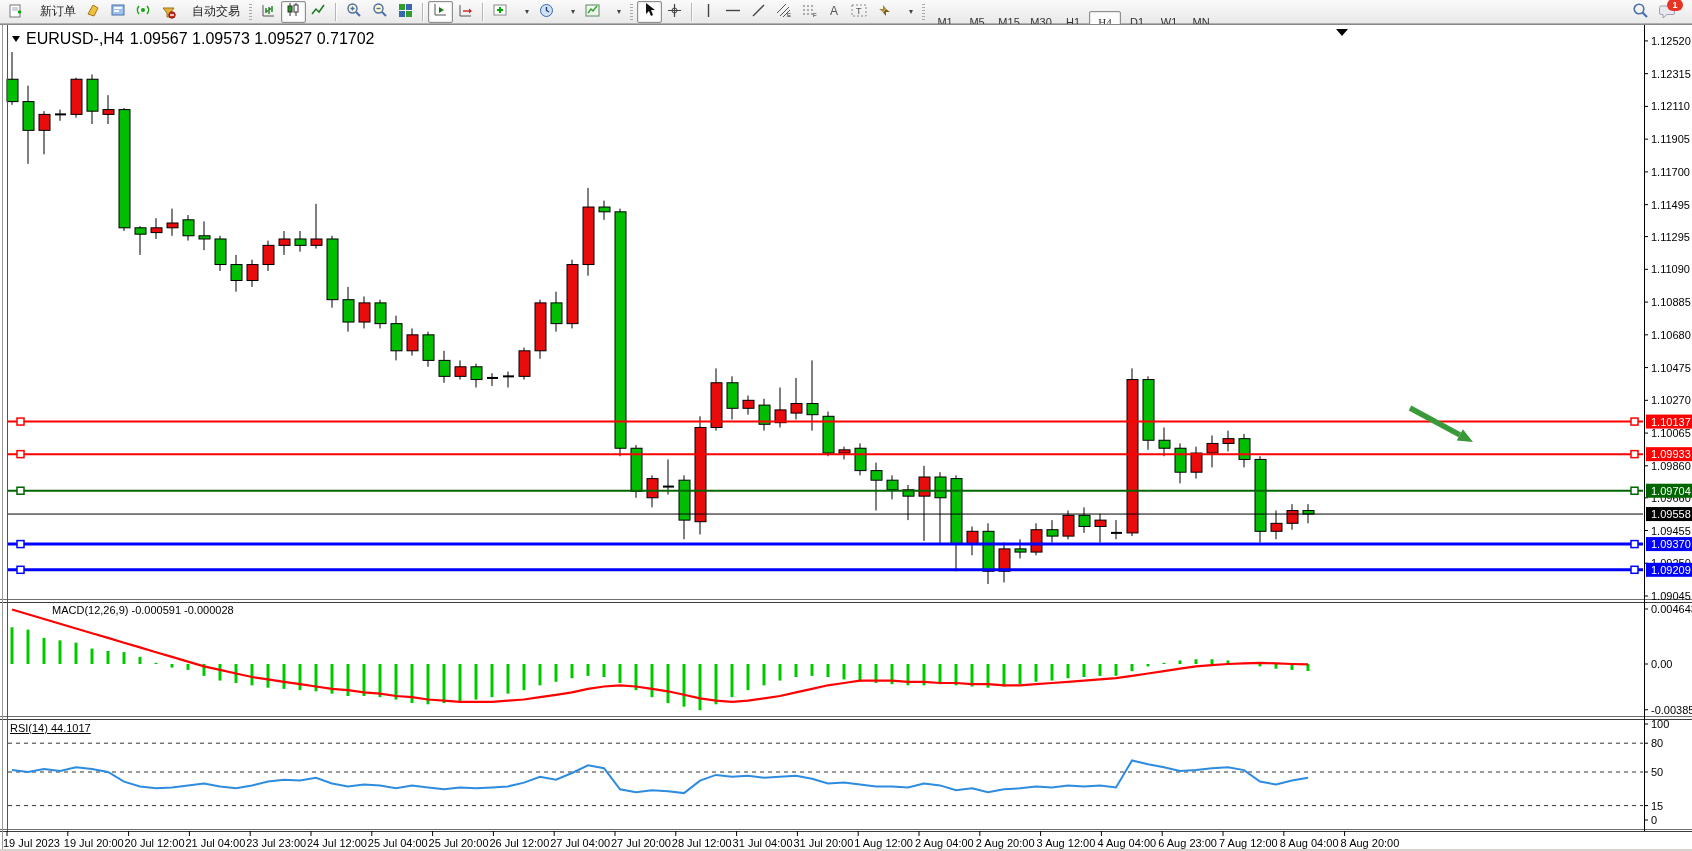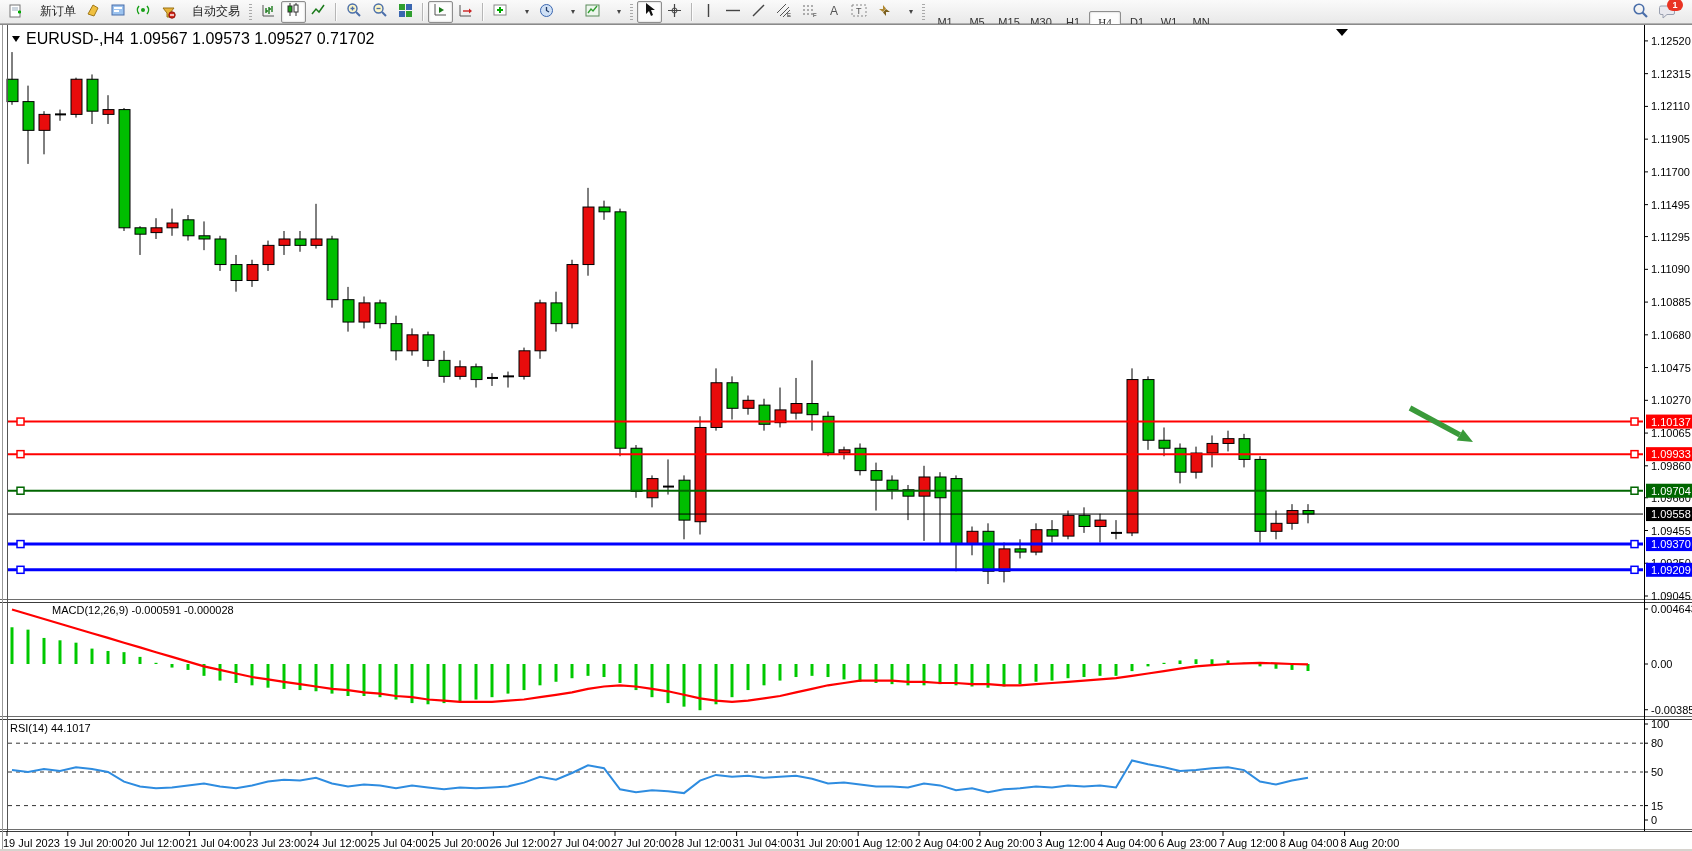--- a/index.html
+++ b/index.html
@@ -19,21 +19,21 @@
   .spacer{flex:1;}
   .badge{position:absolute;top:-4px;right:-6px;min-width:12px;height:12px;border-radius:7px;background:#e93323;
     color:#fff;font-size:9px;line-height:12px;text-align:center;padding:0 2px;font-weight:bold;}
   .iconwrap{position:relative;display:inline-flex;}
   
   .chartbox{position:absolute;top:24px;left:0;width:1692px;height:827px;background:#fff;
     border-top:1px solid #8a8a8a;box-sizing:border-box;}
   .overlay{position:absolute;color:#000;font-size:16px;white-space:nowrap;z-index:5;}
   #chartTitle{top:5px;left:12px;display:flex;align-items:center;gap:6px;}
   #macdLabel{top:579px;left:10px;font-size:11px;margin-left:42px;}
-  #rsiLabel{top:697px;left:10px;font-size:11px;}
+  #rsiLabel{top:697px;left:10px;font-size:11px;text-decoration:underline;}
   .tri{width:0;height:0;border-left:4px solid transparent;border-right:4px solid transparent;
     border-top:6px solid #000;display:inline-block;}
   svg text{font-family:"Liberation Sans",sans-serif;}
 </style>
 </head>
 <body>
 
 <div class="stage">
 
   <div class="toolbar">

